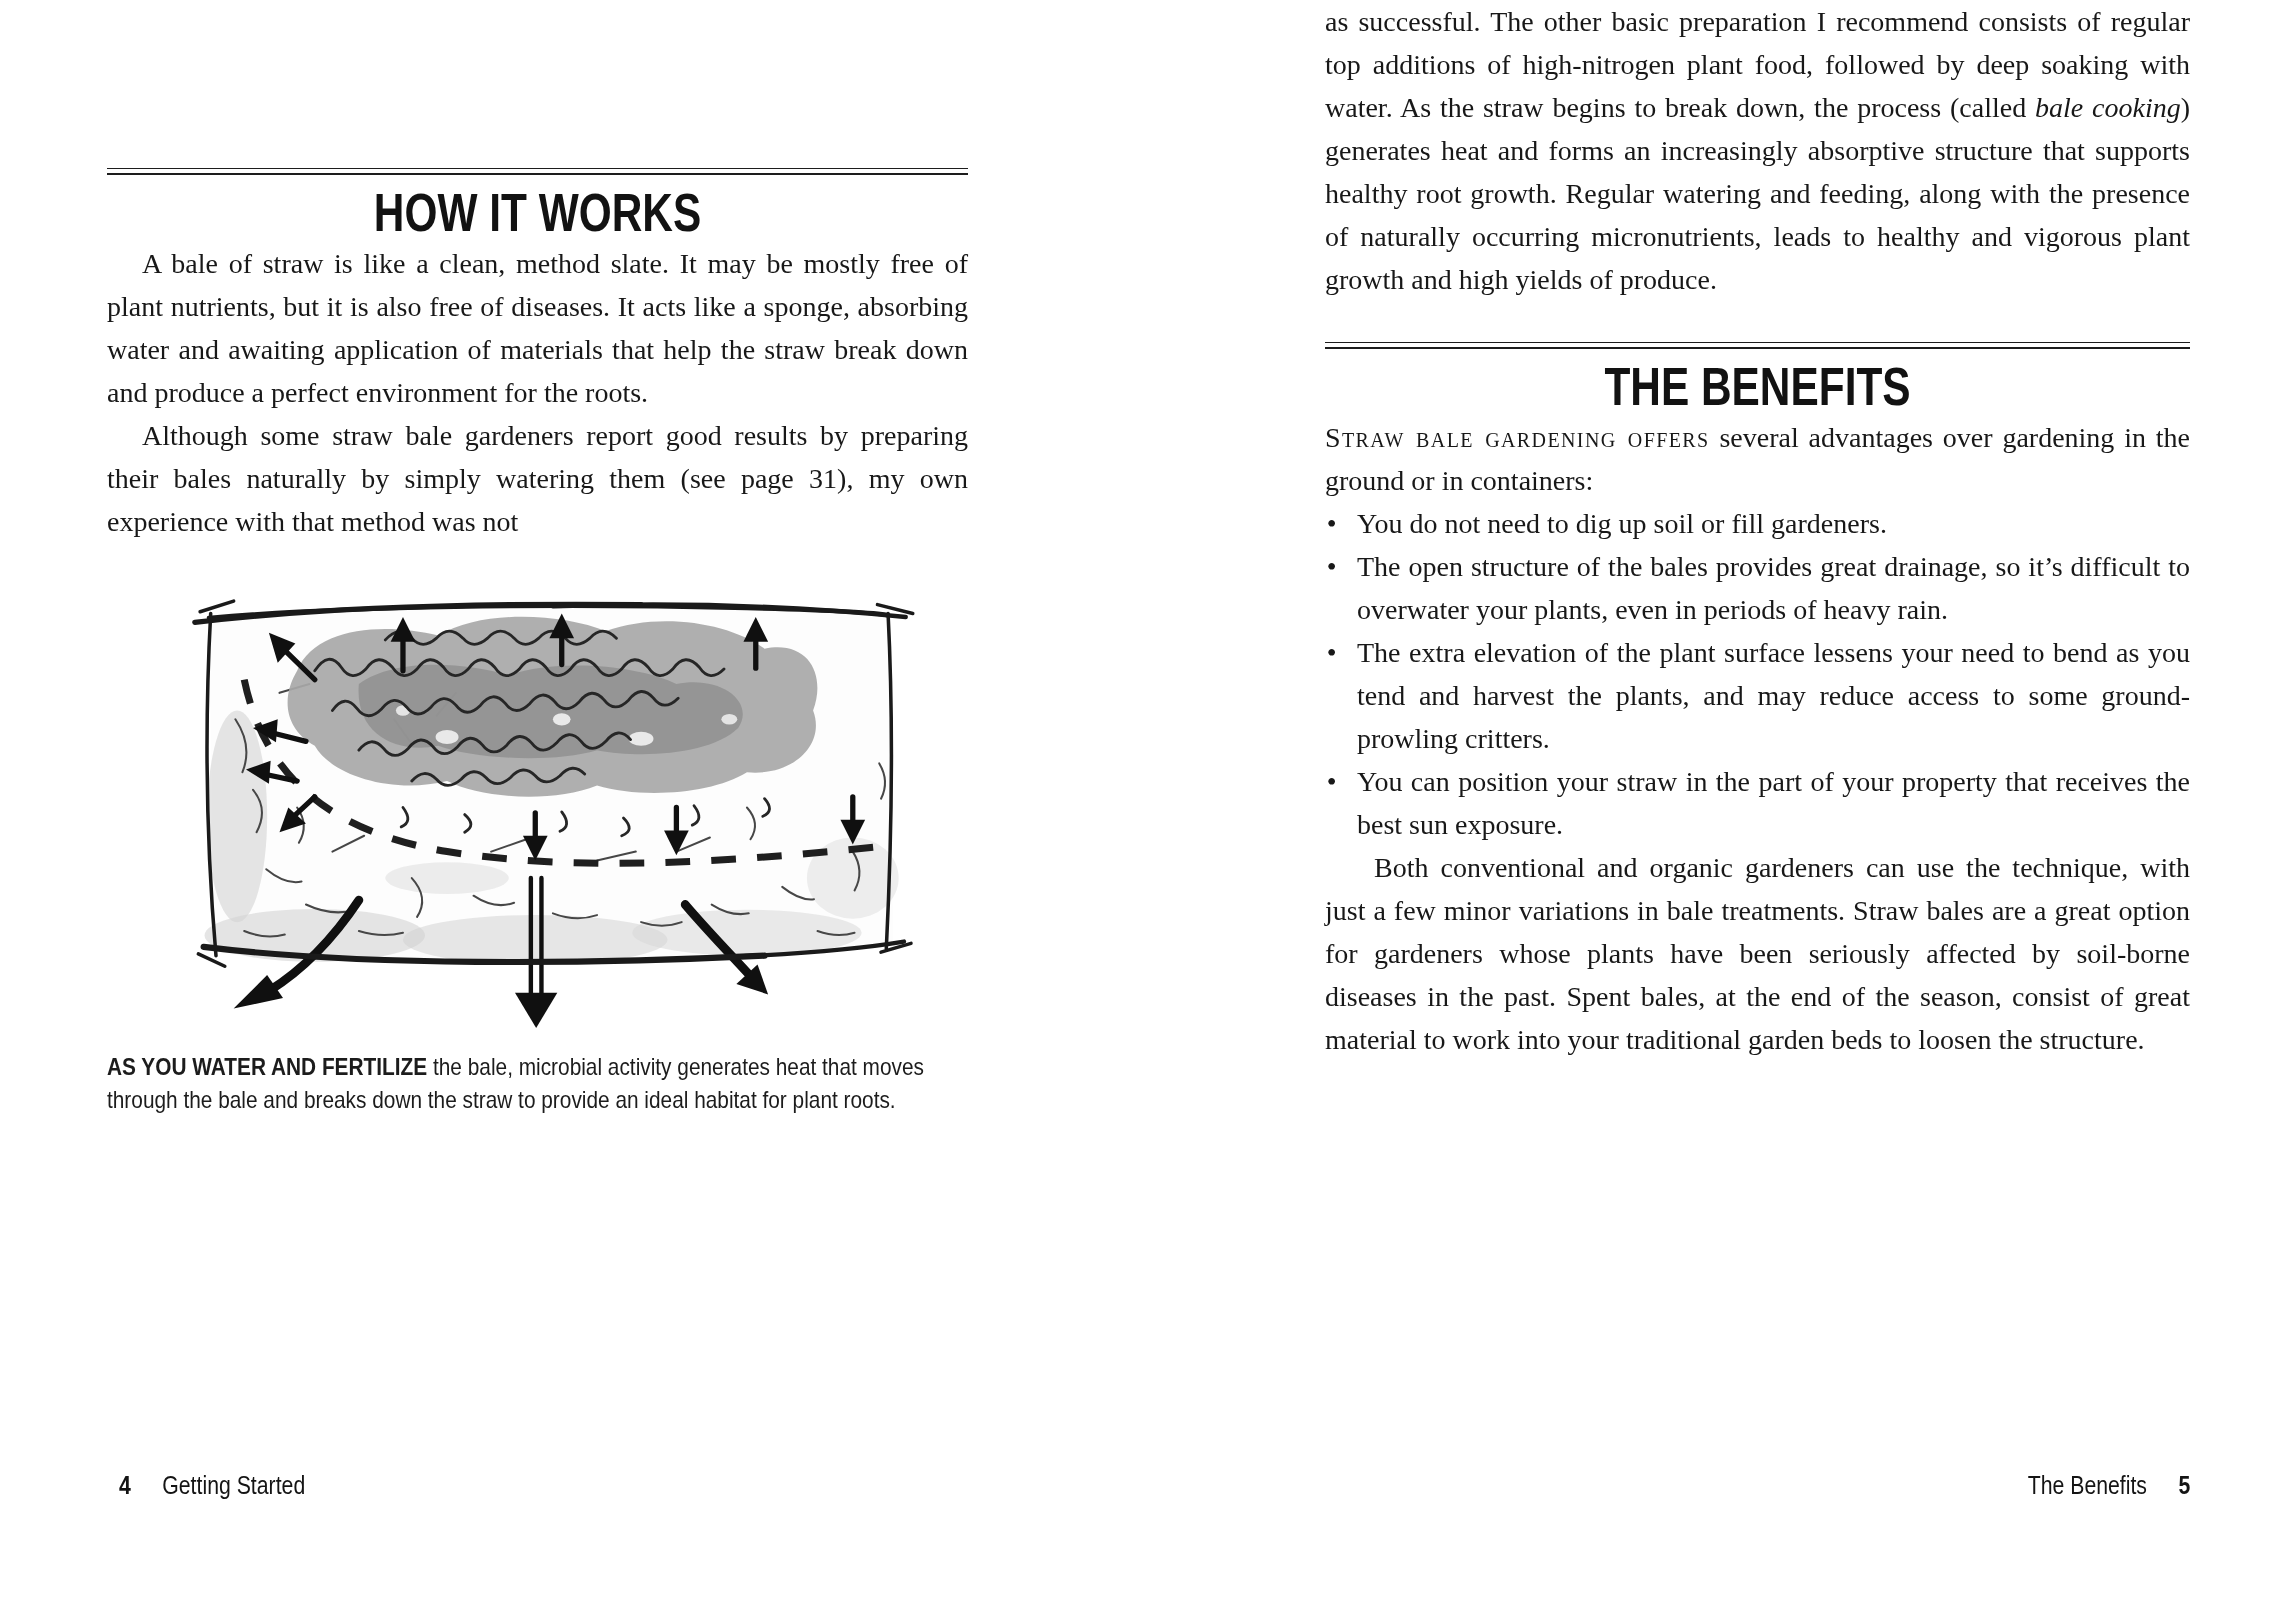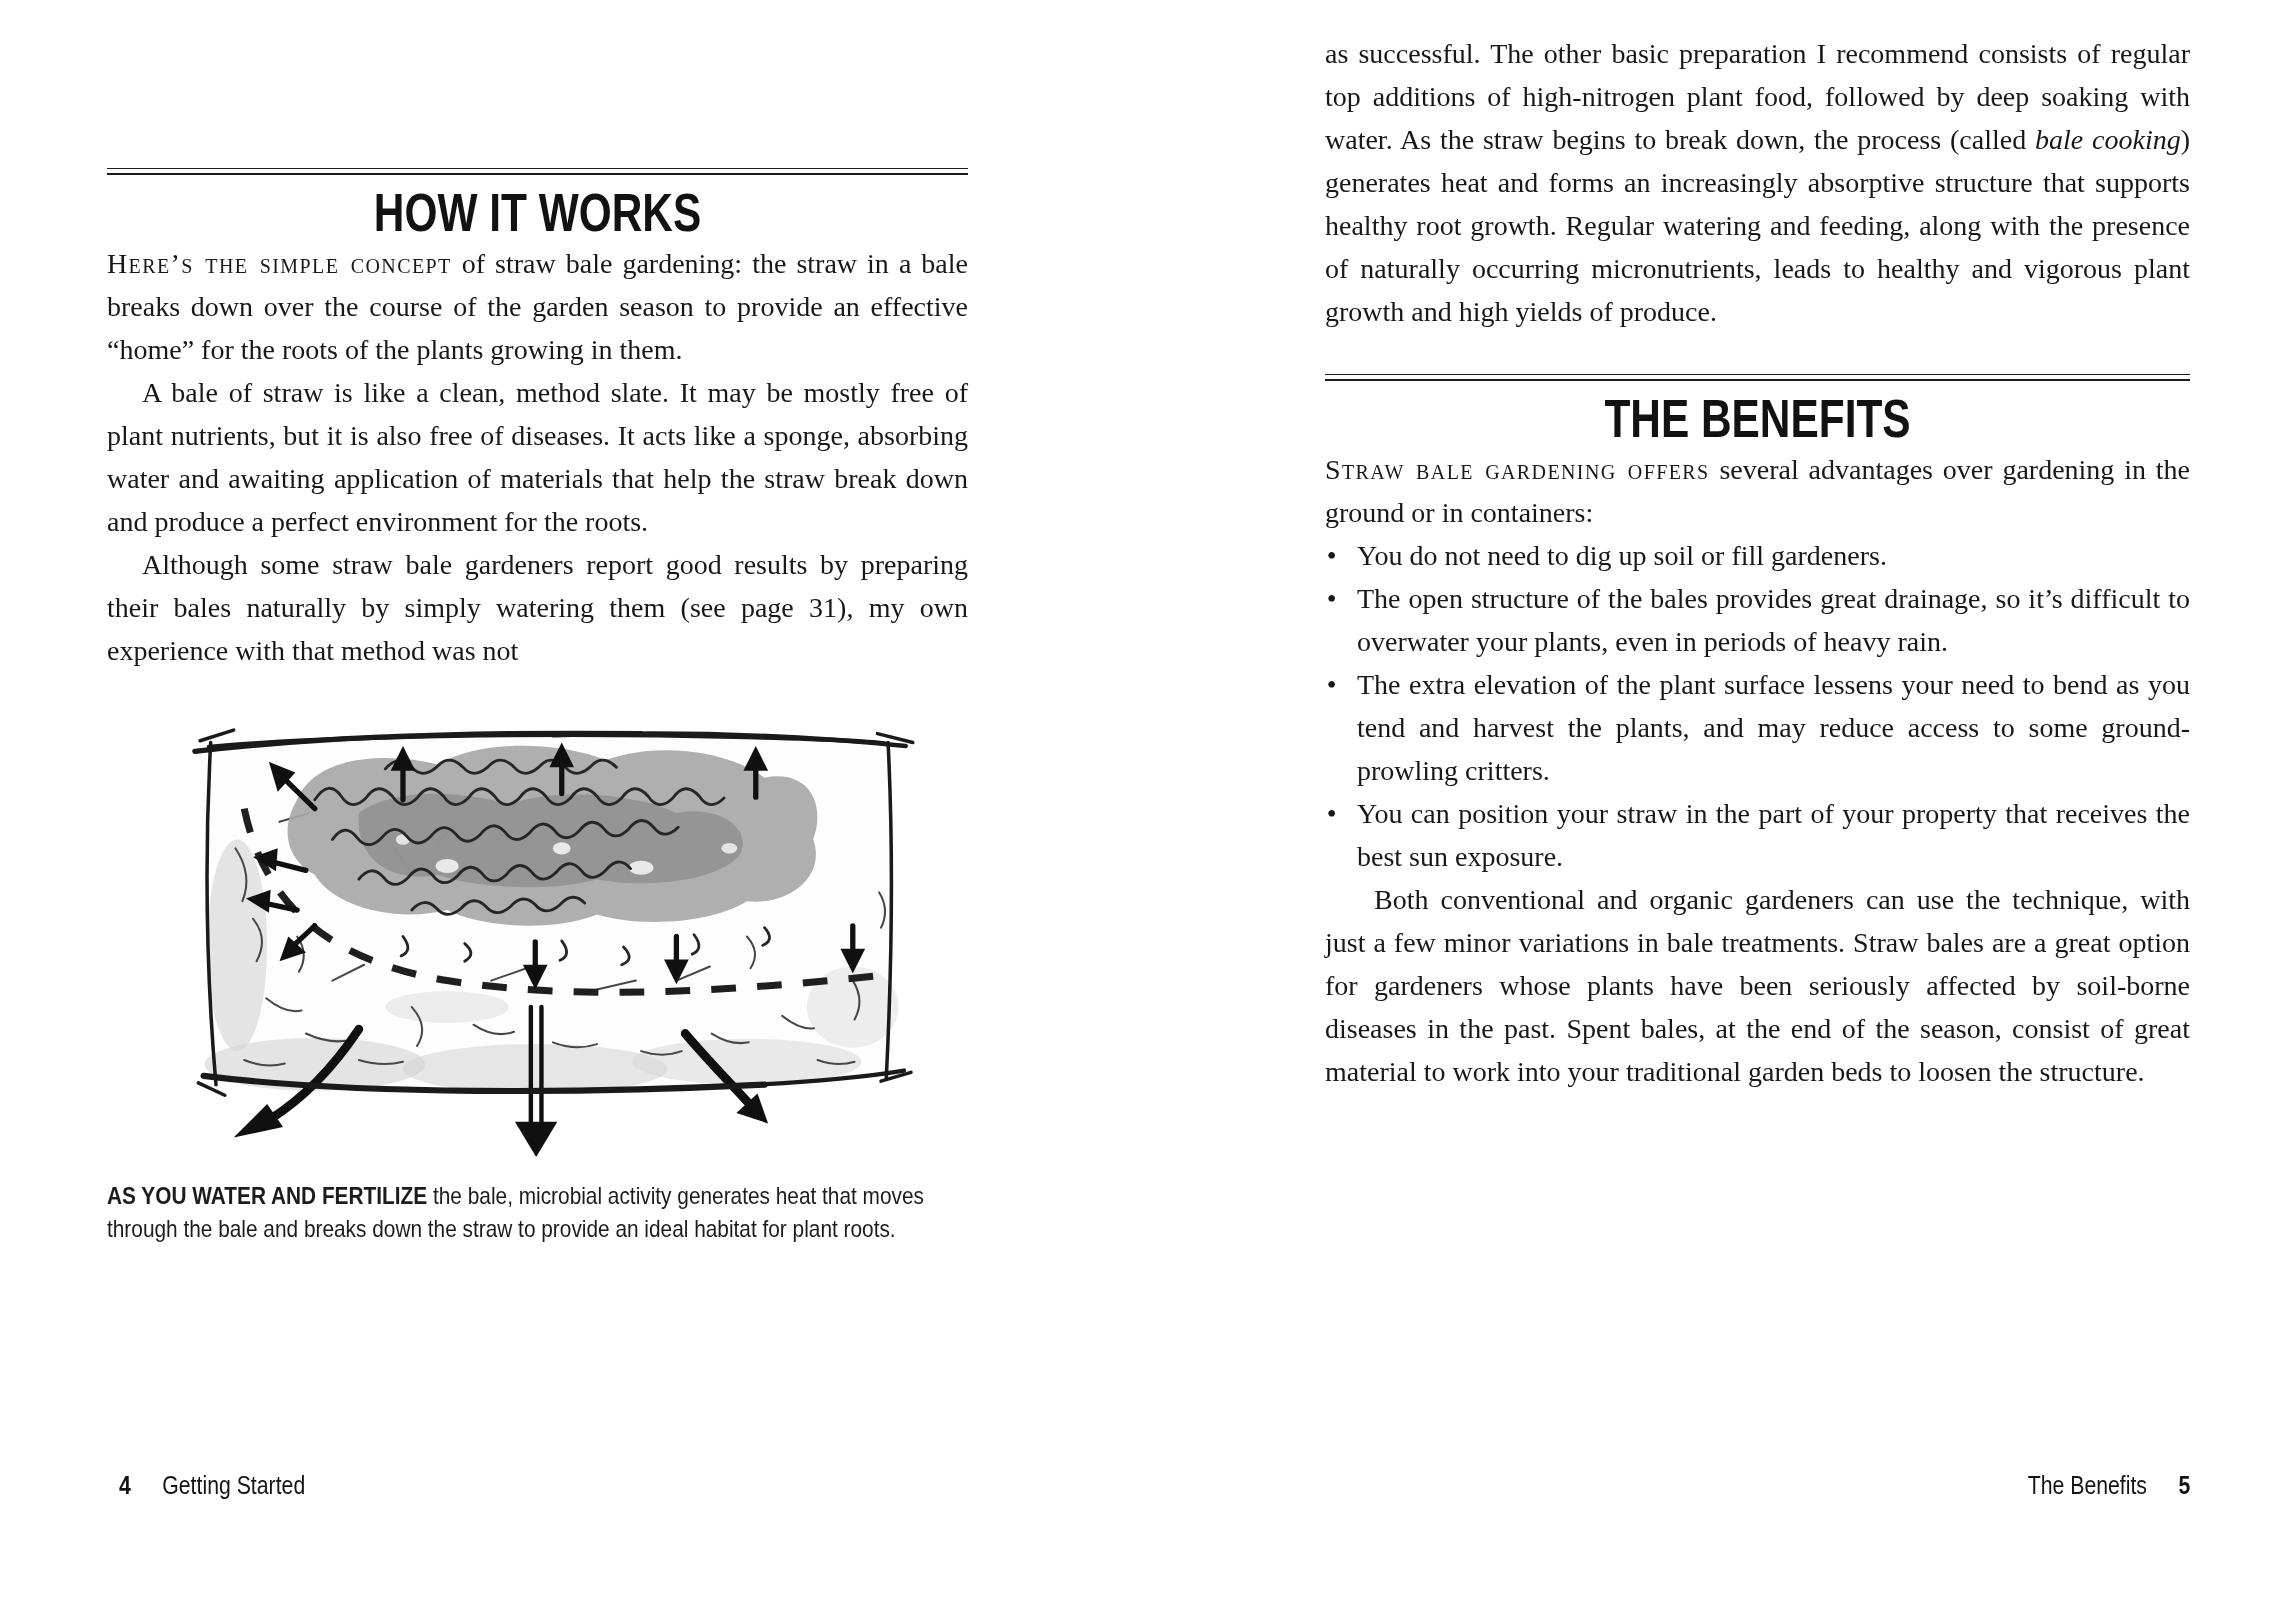--- a/index.html
+++ b/index.html
@@ -6,21 +6,21 @@
   body{
     width:2295px;height:1607px;background:#ffffff;position:relative;
     font-family:"Liberation Serif", serif;color:#181818;
     -webkit-font-smoothing:antialiased;
   }
   .page{position:absolute;top:0;height:1607px;width:1148px;}
   .page-left{left:0;}
   .page-right{left:1148px;}
   .col{position:absolute;top:0;}
   .page-left .col{left:107px;width:861px;}
-  .page-right .col{left:177px;width:865px;margin-top:32px;}
+  .page-right .col{left:177px;width:865px;}
 
   .rule{height:4.4px;border-top:1.8px solid #1d1d1d;border-bottom:2.6px solid #1d1d1d;}
   .rule-left{margin-top:168px;}
   .rule-right{margin-top:41px;}
 
   .section-heading{
     font-family:"Liberation Sans", sans-serif;font-weight:700;
     font-size:53px;line-height:58px;text-align:center;letter-spacing:0px;
     transform:scaleX(0.80);transform-origin:50% 50%;
     margin-top:8.8px;color:#121212;white-space:nowrap;
@@ -71,21 +71,20 @@
 </style>
 </head>
 <body>
 
 <div class="page page-left">
   <div class="col">
     <div class="rule rule-left"></div>
     <div class="section-heading">HOW IT WORKS</div>
 
     <div class="body-text">
-      <p class="para-first"><span class="smallcaps">Here’s the simple concept</span><span> of straw bale gardening: the straw in a bale breaks down over the course of the garden season to provide an effective “home” for the roots of the plants growing in them.</span></p>
       <p class="indent">A bale of straw is like a clean, method slate. It may be mostly free of plant nutrients, but it is also free of diseases. It acts like a sponge, absorbing water and awaiting application of materials that help the straw break down and produce a perfect environment for the roots.</p>
       <p class="indent">Although some straw bale gardeners report good results by preparing their bales naturally by simply watering them (see page 31), my own experience with that method was not</p>
     </div>
 
     
     <svg class="illustration" viewBox="0 0 830 500" xmlns="http://www.w3.org/2000/svg">
 
       <g>
         <path d="M30,35 C180,22 420,18 640,24 C720,26 780,28 800,32 L806,408 C650,424 420,430 220,426 C140,424 70,420 36,414 Z" fill="#fdfdfd" stroke="none"></path>
         <ellipse cx="62" cy="260" rx="34" ry="120" fill="#cfcfcf" opacity="0.55"></ellipse>

